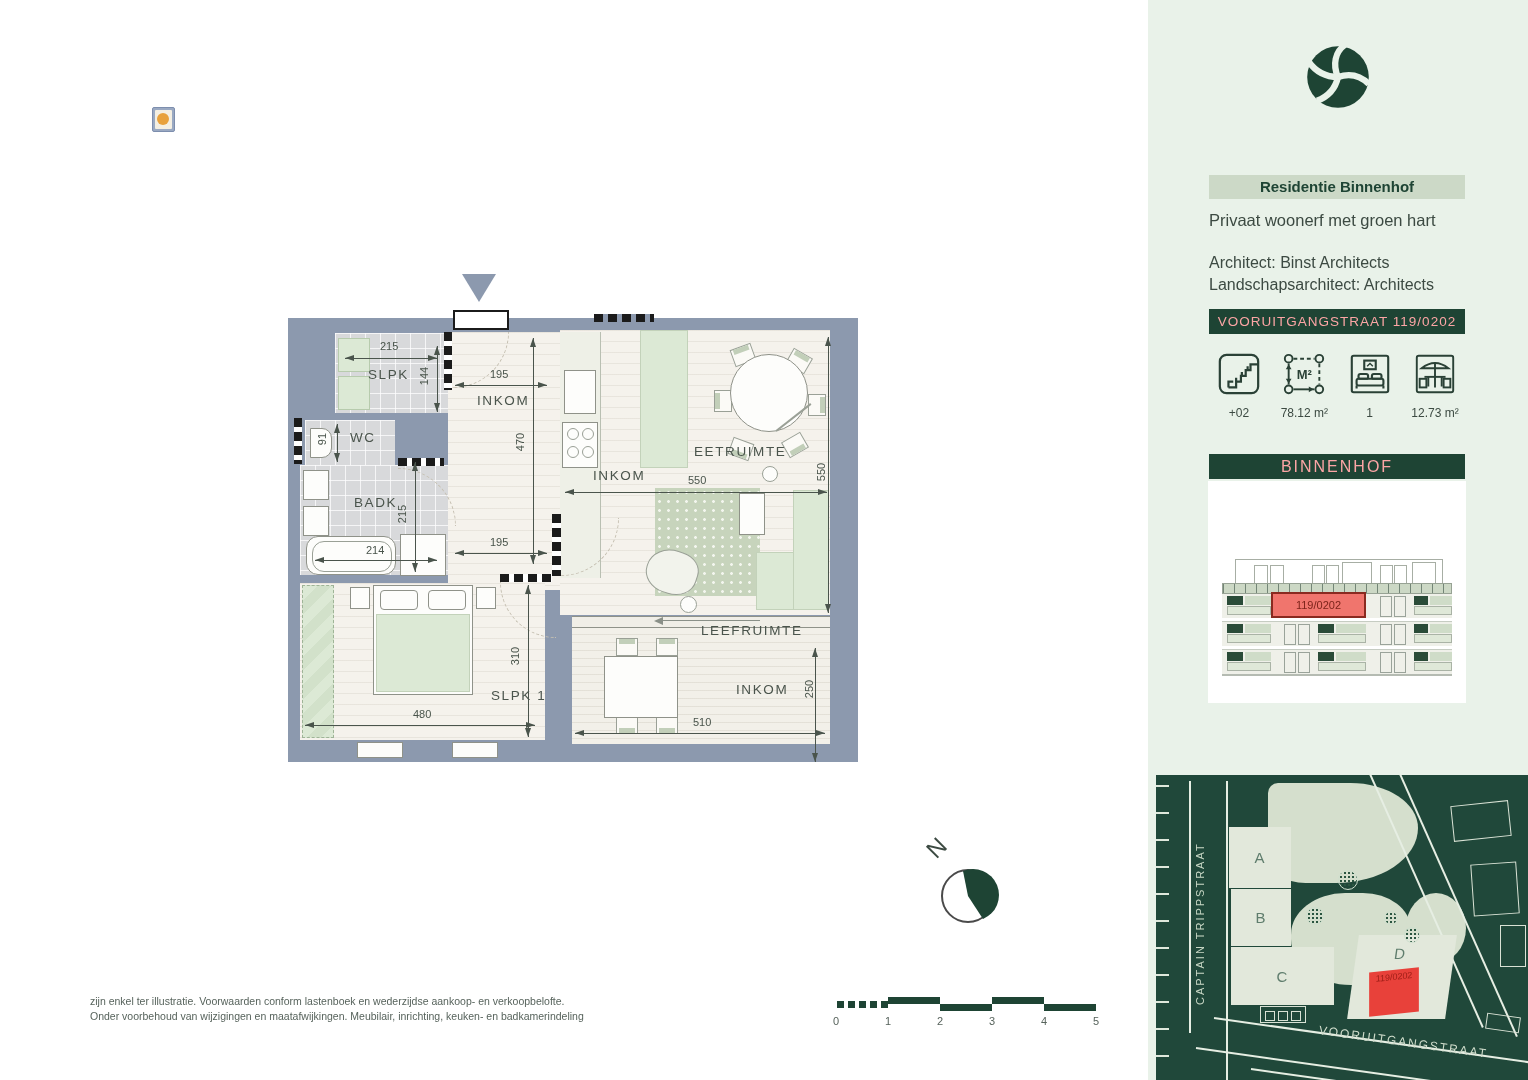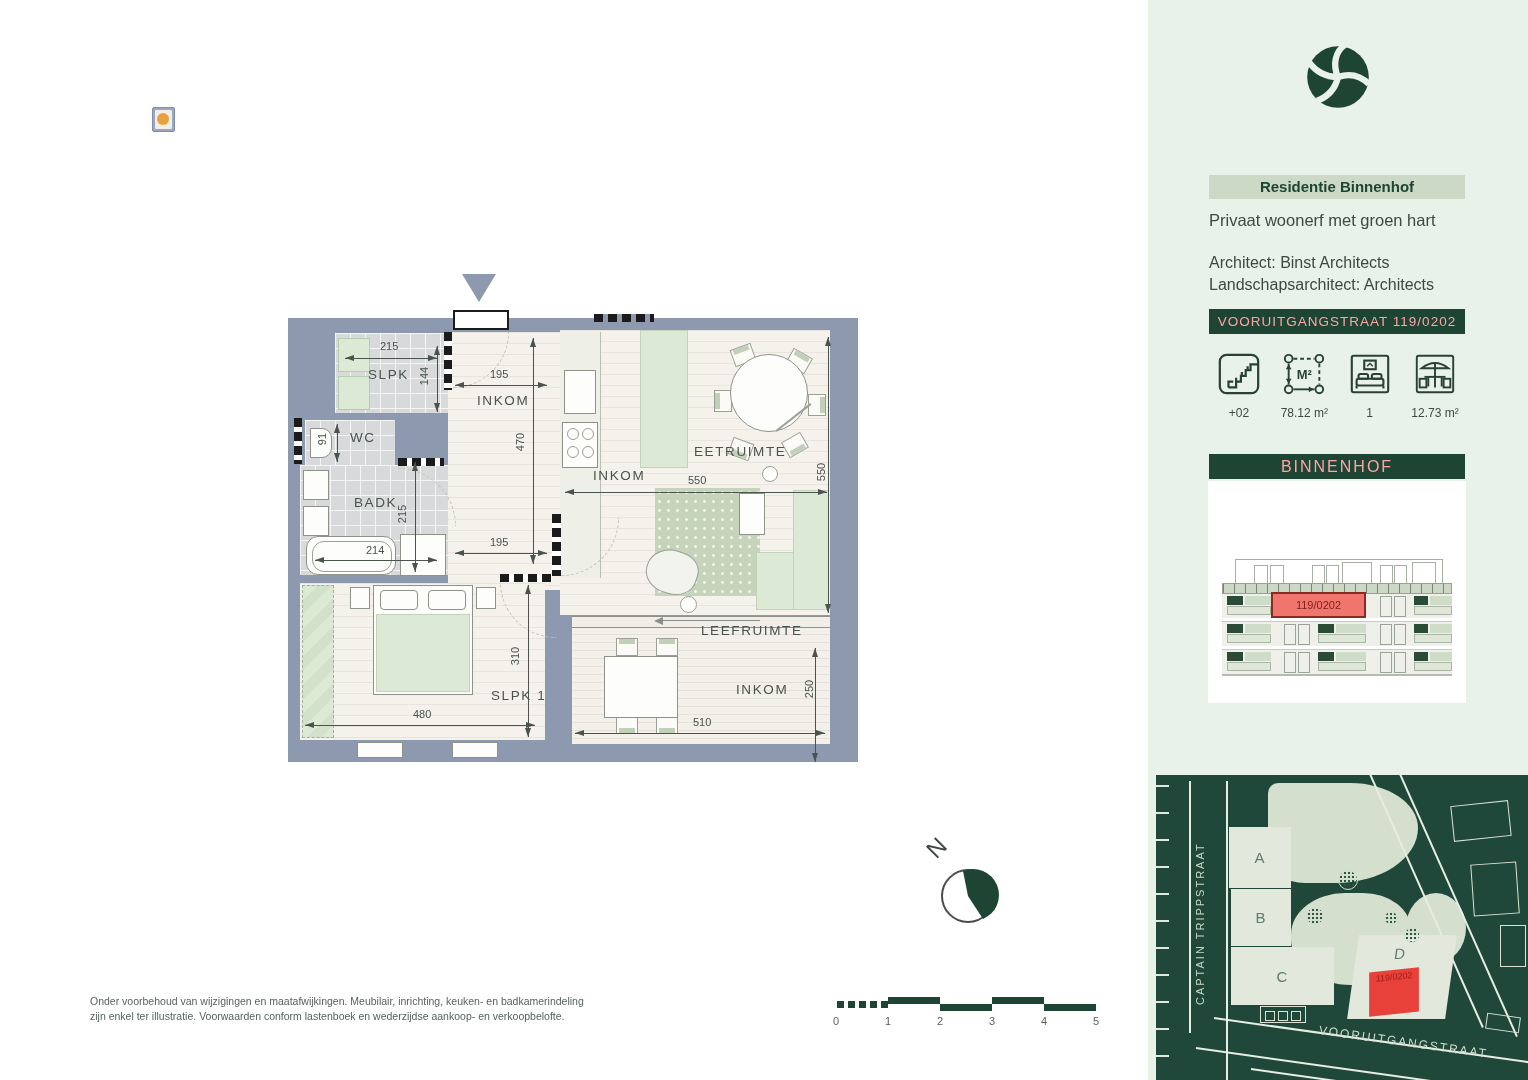--- a/index.html
+++ b/index.html
@@ -207,22 +207,22 @@
     <div class="abs" style="left:216px;top:11px;width:52px;height:7px;background:#1e4434;"></div>
     <div class="abs" style="left:8px;top:22px;font-size:11px;color:#57635c;transform:translateX(-50%);">0</div>
     <div class="abs" style="left:60px;top:22px;font-size:11px;color:#57635c;transform:translateX(-50%);">1</div>
     <div class="abs" style="left:112px;top:22px;font-size:11px;color:#57635c;transform:translateX(-50%);">2</div>
     <div class="abs" style="left:164px;top:22px;font-size:11px;color:#57635c;transform:translateX(-50%);">3</div>
     <div class="abs" style="left:216px;top:22px;font-size:11px;color:#57635c;transform:translateX(-50%);">4</div>
     <div class="abs" style="left:268px;top:22px;font-size:11px;color:#57635c;transform:translateX(-50%);">5</div>
   </div>
 
   <div class="abs" style="left:90px;top:994px;width:500px;font-size:10.5px;color:#57635c;line-height:1.45;">
+    <div>zijn enkel ter illustratie. Voorwaarden conform lastenboek en wederzijdse aankoop- en verkoopbelofte.</div>
     <div>Onder voorbehoud van wijzigingen en maatafwijkingen. Meubilair, inrichting, keuken- en badkamerindeling</div>
-    <div>zijn enkel ter illustratie. Voorwaarden conform lastenboek en wederzijdse aankoop- en verkoopbelofte.</div>
   </div>
 
   <div id="sidebar">
 
     <svg width="70" height="74" viewBox="0 0 100 100" style="position:absolute;left:155px;top:40px;">
       <circle cx="50" cy="50" r="44" fill="#1e4434"></circle>
       <path d="M50 50 C 42 32 46 14 60 4" stroke="#e9f2e9" stroke-width="9" fill="none"></path>
       <path d="M50 50 C 68 44 82 48 94 60" stroke="#e9f2e9" stroke-width="9" fill="none"></path>
       <path d="M50 50 C 46 68 36 78 20 84" stroke="#e9f2e9" stroke-width="9" fill="none"></path>
       <path d="M50 50 C 32 50 18 42 8 28" stroke="#e9f2e9" stroke-width="9" fill="none"></path>

